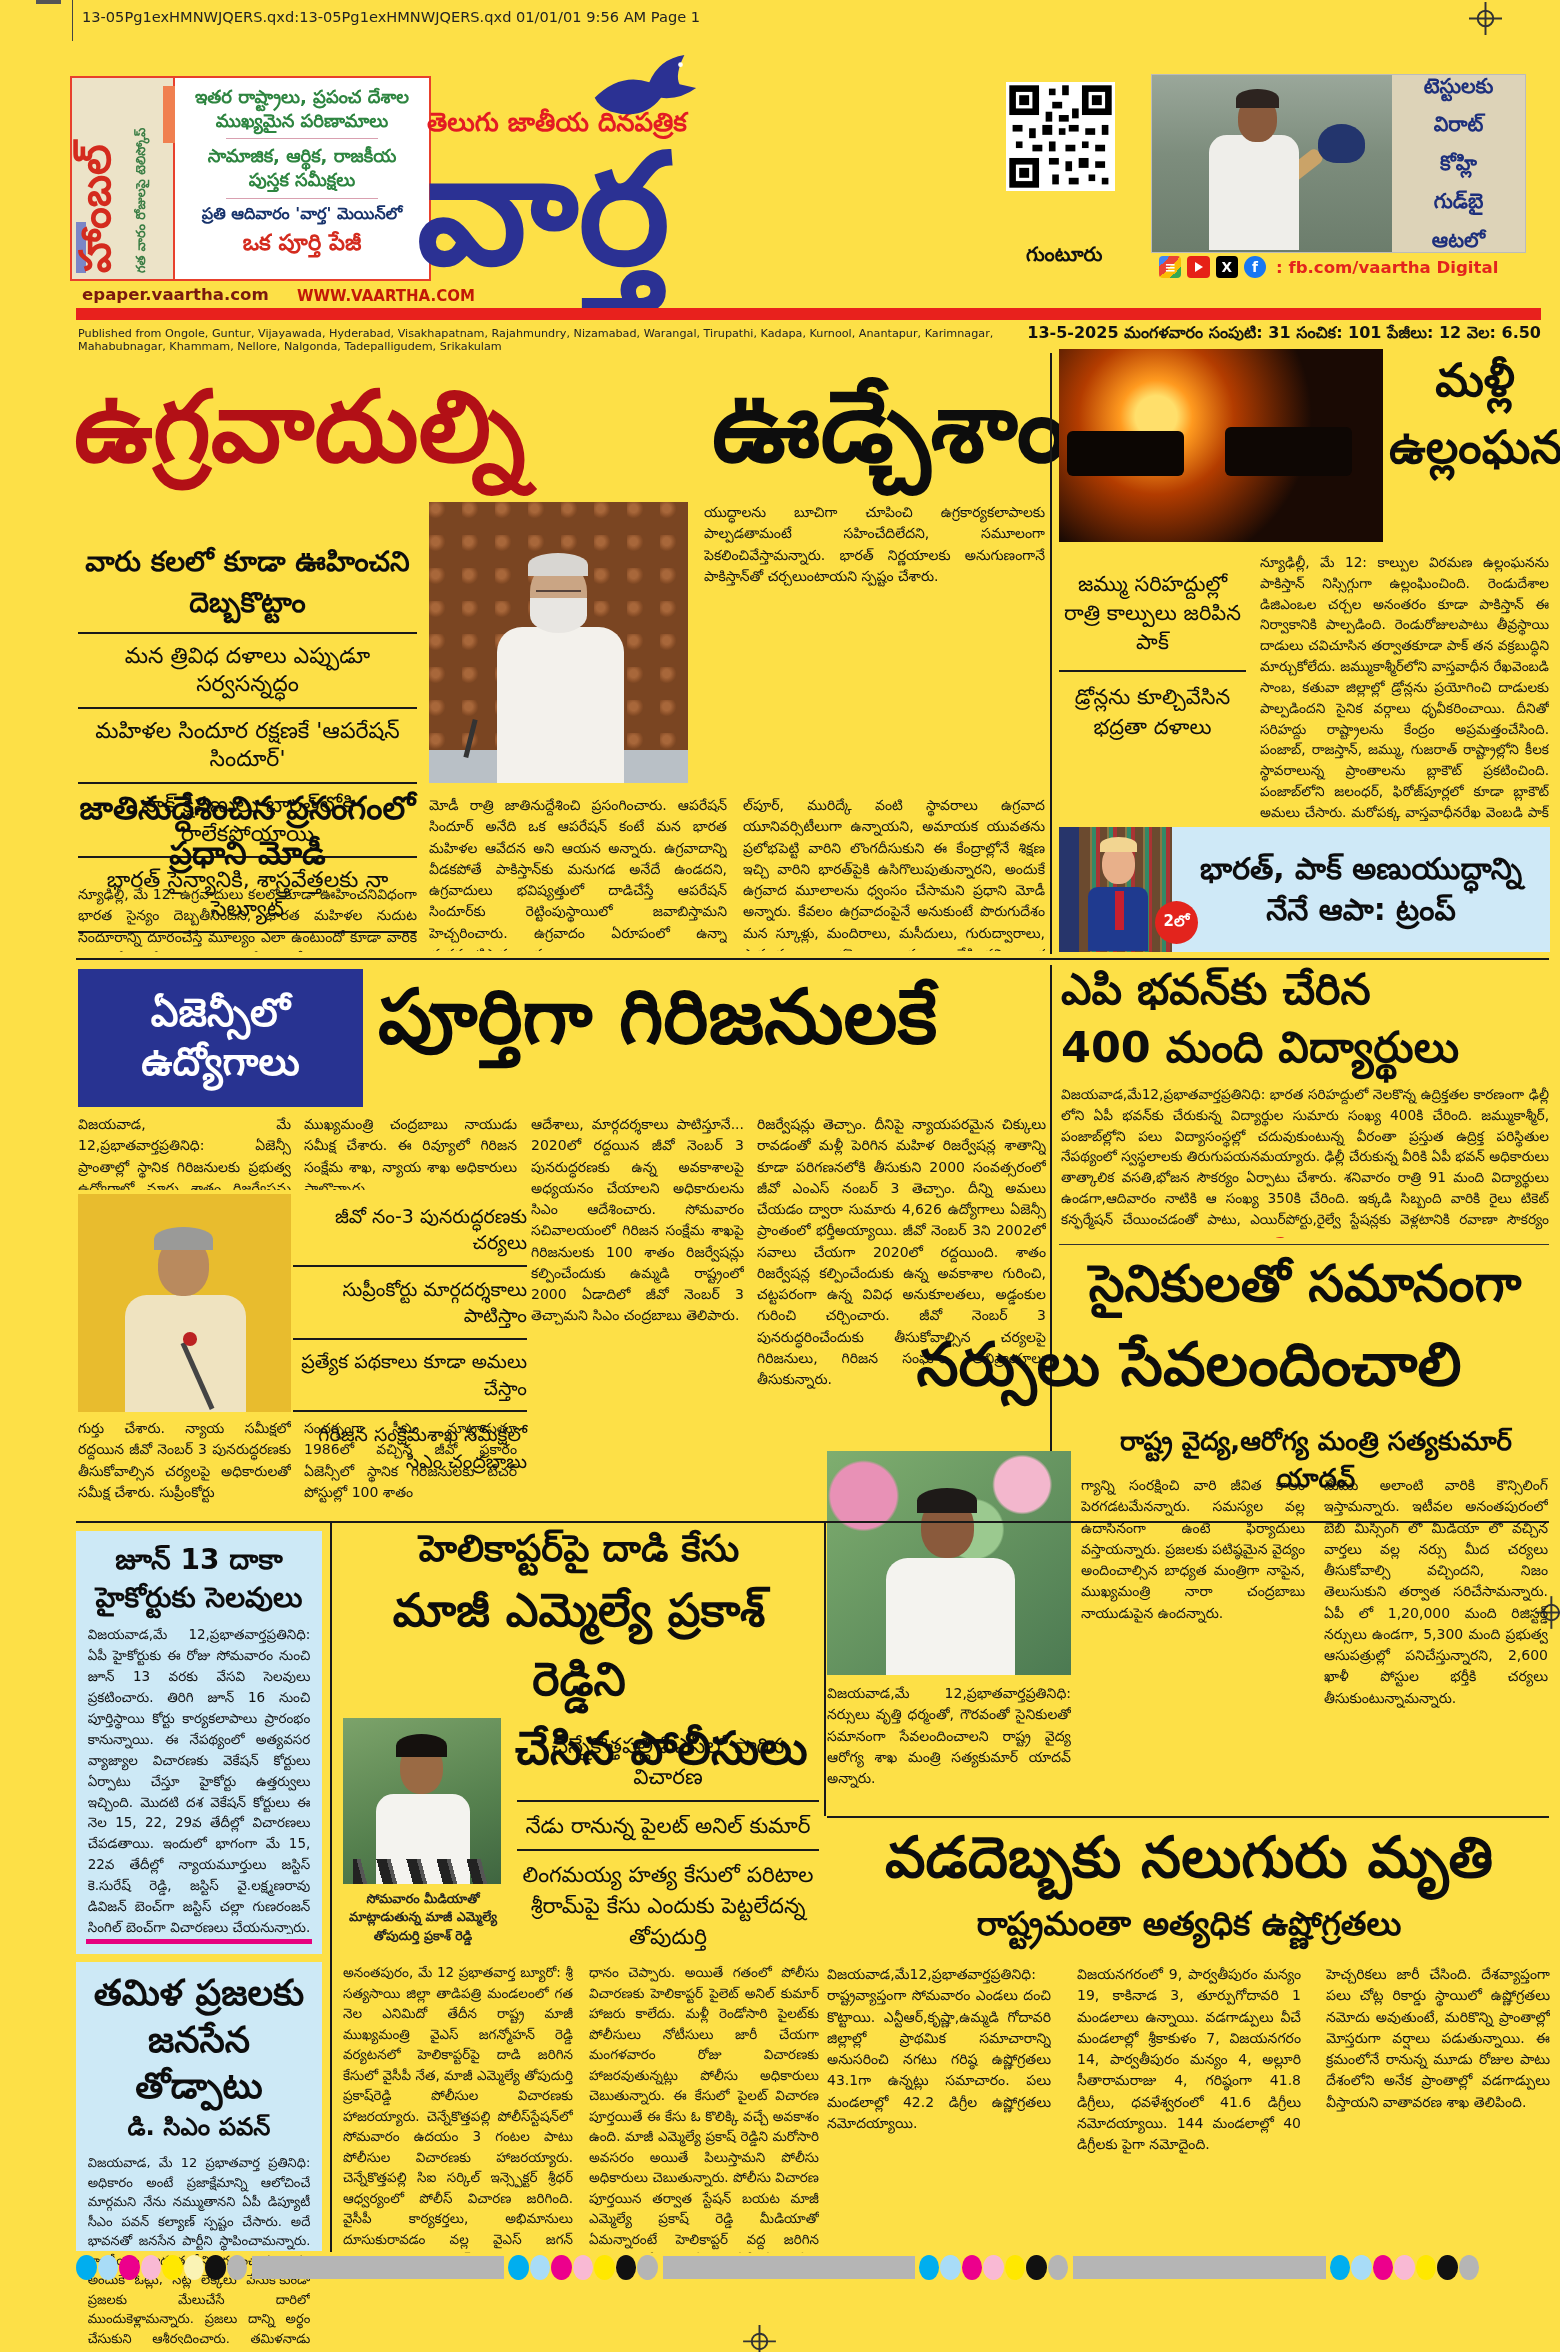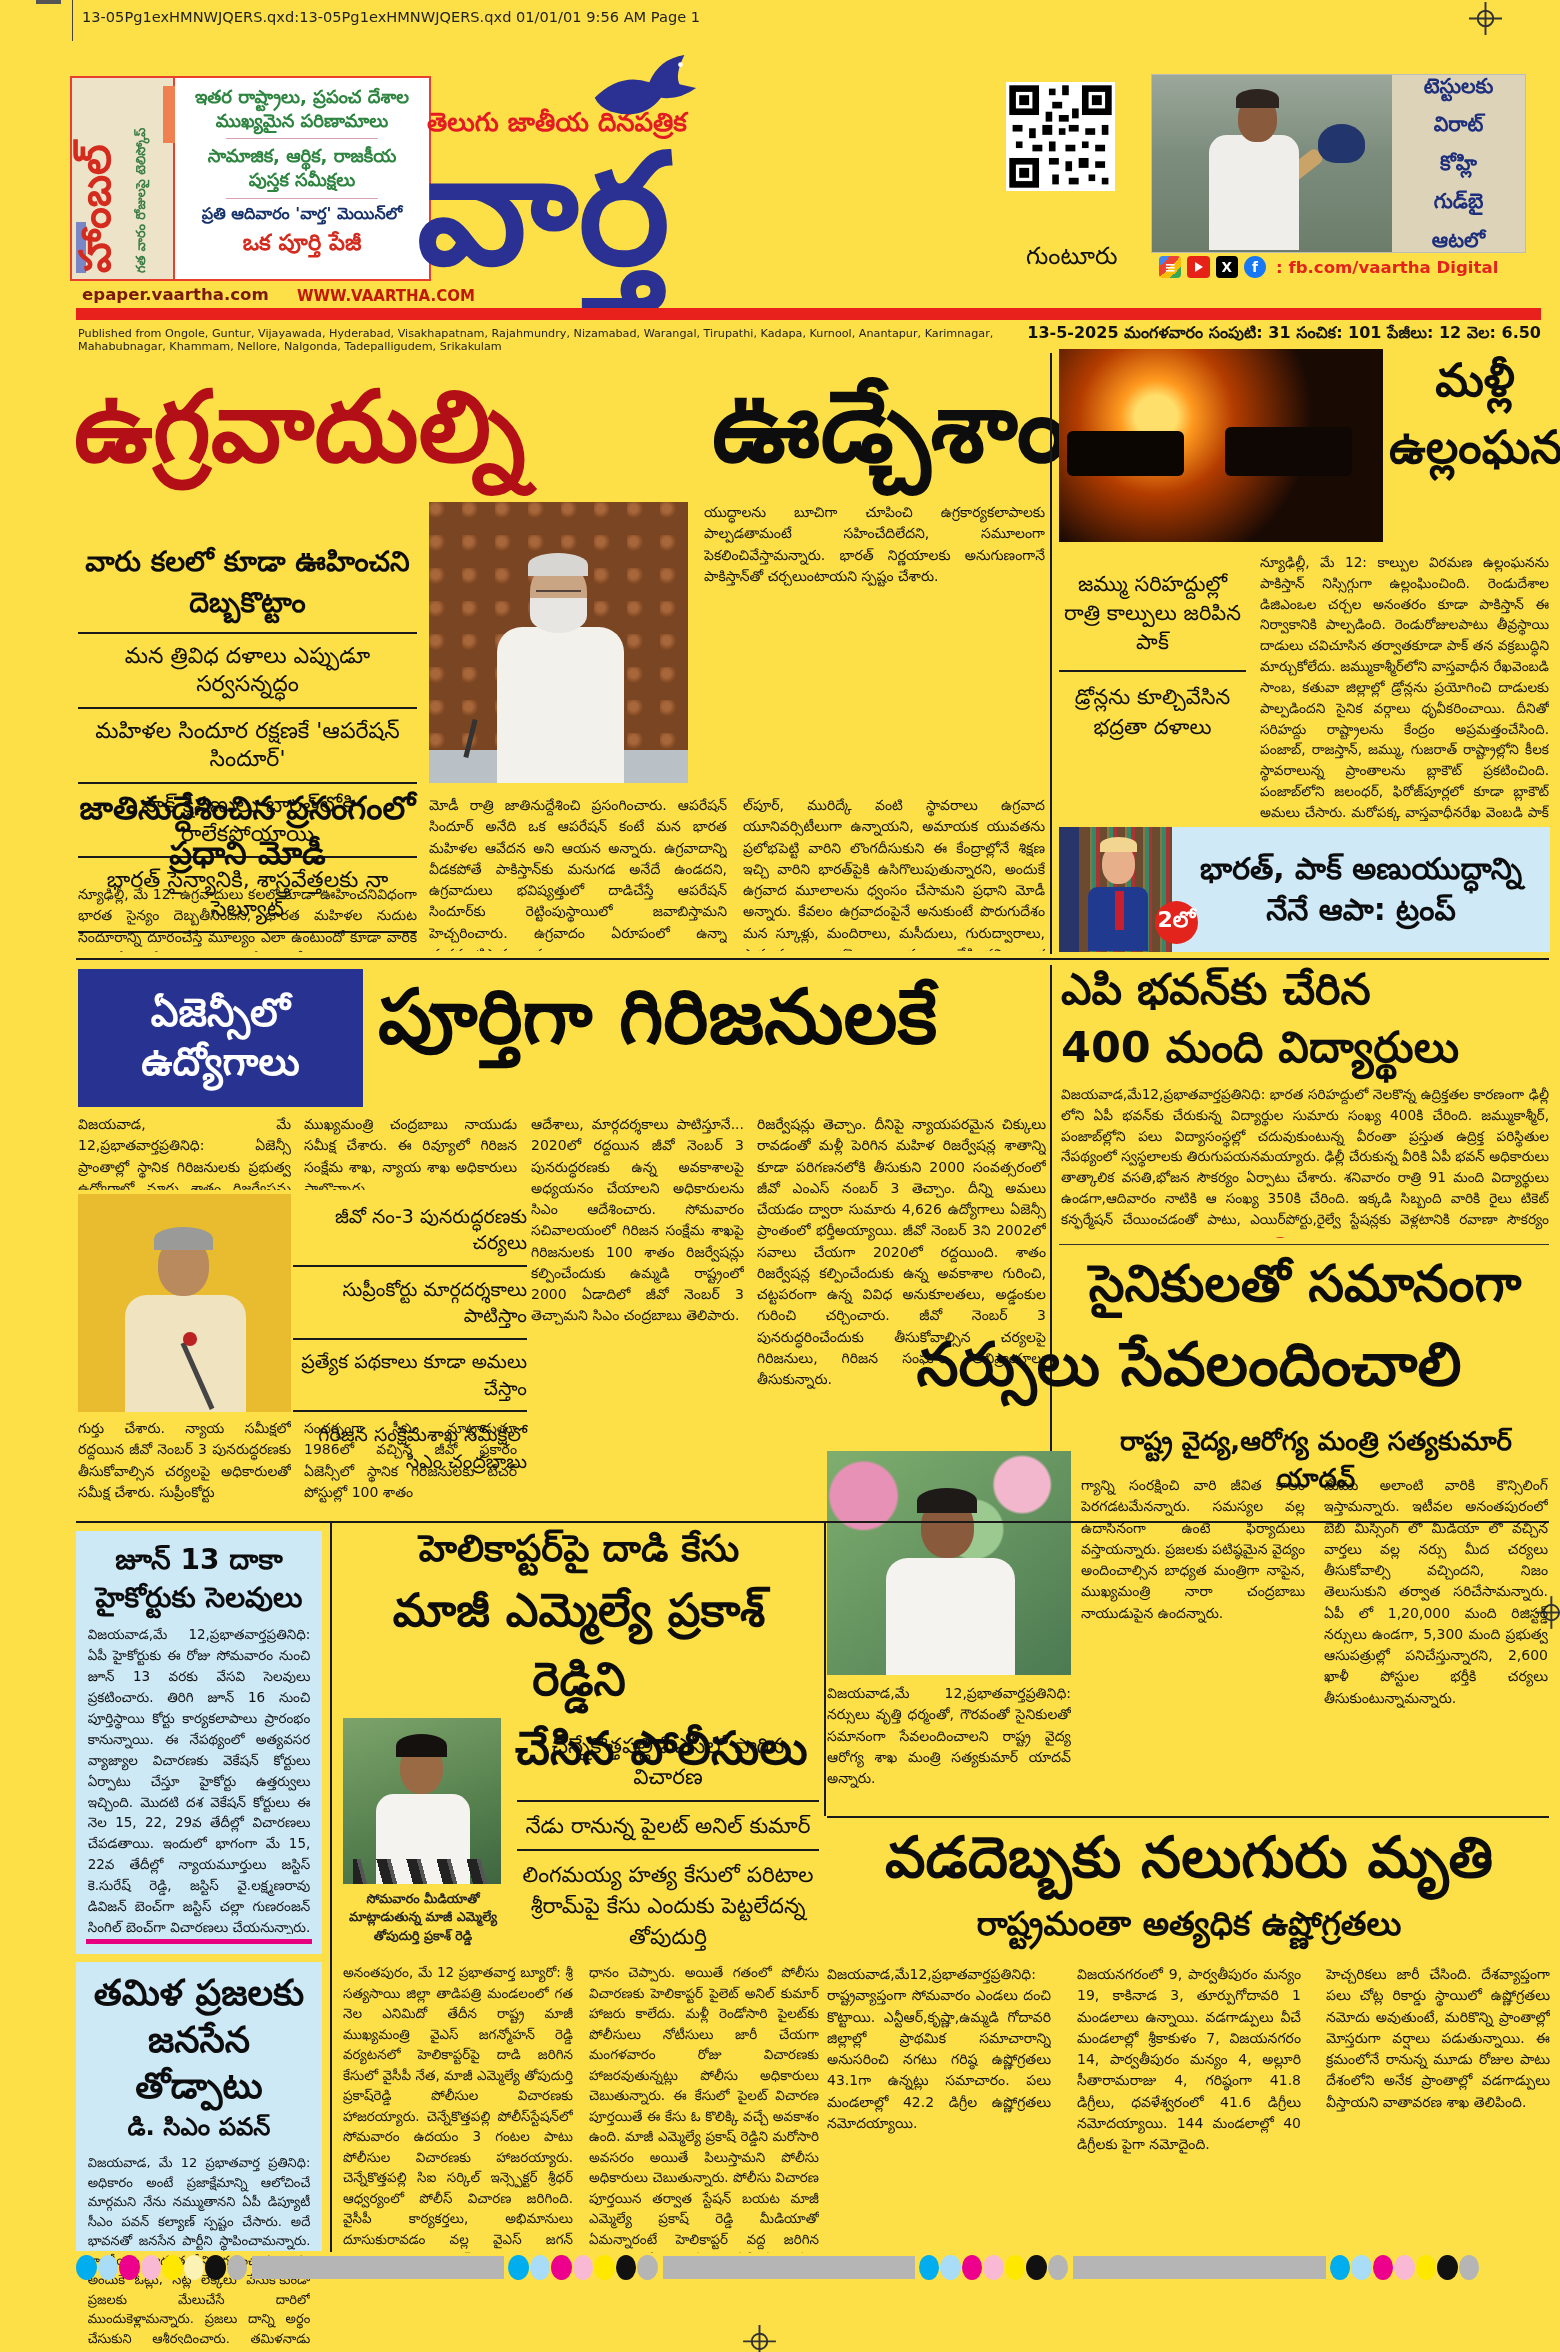--- a/index.html
+++ b/index.html
@@ -32,21 +32,21 @@
   .promo-green{color:#2e8540;font-weight:bold;font-size:18px;line-height:1.35;}
   .promo-div{width:62%;height:1px;background:#d9a0b0;margin:4.9px auto;}
   .promo-navy{color:#17326b;font-weight:bold;font-size:16px;margin-top:2px;}
   .promo-red{color:#d42b1e;font-weight:bold;font-size:22.4px;margin-top:2.9px;}
   #epaper{left:82px;top:285px;font-size:16.6px;font-weight:bold;color:#7a180e;}
   #website{left:297px;top:287px;font-size:15px;font-weight:bold;color:#c21807;}
   #tagline{left:427px;top:107px;font-size:26px;font-weight:bold;color:#e31b23;}
   #logo-text{left:417px;top:125px;font-size:154px;line-height:1.1;font-weight:bold;color:#2b3193;}
   #dove{left:583px;top:51px;}
   #qr{left:1006px;top:82px;}
-  #edition{left:1026px;top:242px;font-size:24px;font-weight:normal;color:#111;}
+  #edition{left:1026px;top:242px;font-size:20px;font-weight:bold;color:#111;}
   #kohli-box{left:1151px;top:74px;width:373px;height:177px;display:flex;border:1px solid #bbb;}
   #kohli-photo{flex:1;position:relative;background:linear-gradient(180deg,#9aa79a 0%,#7d8d7d 45%,#6c7d6c 100%);}
   .k-shirt{position:absolute;left:57px;top:60px;width:90px;height:115px;background:#efeeea;border-radius:17.6px 17.6px 0 0;}
   .k-head{position:absolute;left:86px;top:21.5px;width:39px;height:45px;background:#8a5a3c;border-radius:45%;}
   .k-hair{position:absolute;left:84px;top:13.7px;width:43px;height:19.5px;background:#2d2420;border-radius:50% 50% 0 0;}
   .k-bat{position:absolute;left:117px;top:57px;width:15.6px;height:109px;background:#caa368;transform:rotate(52deg);border-radius:5.9px;}
   .k-helmet{position:absolute;left:166px;top:49px;width:47px;height:39px;background:#23356d;border-radius:50% 50% 40% 40%;}
   #kohli-panel{width:133px;background:#ddd3b8;display:flex;flex-direction:column;justify-content:center;gap:15px;text-align:center;}
   .kohli-line{color:#1d2f7c;font-weight:bold;font-size:20.5px;line-height:1.15;}
   #social-row{left:1159px;top:256px;display:flex;align-items:center;gap:5.9px;}
@@ -101,21 +101,21 @@
   
   #trump-photo{left:1059px;top:827px;width:113px;height:125px;background:linear-gradient(90deg,#27356b 0 18%,#6b4a2f 18% 100%);}
   .t-books{position:absolute;left:23.4px;top:0;width:90px;height:125px;background:repeating-linear-gradient(90deg,#6b4a2f 0 7.8px,#874 7.8px 9.8px,#386 9.8px 13.7px,#a33 13.7px 17.6px);}
   .t-suit{position:absolute;left:29px;top:60px;width:60px;height:64px;background:#1f3a8f;border-radius:9.8px 9.8px 0 0;}
   .t-head{position:absolute;left:43px;top:17.6px;width:33px;height:39px;background:#e8b08a;border-radius:46%;}
   .t-hair{position:absolute;left:41px;top:9.8px;width:37px;height:15.6px;background:#f2d591;border-radius:50% 50% 0 0;}
   .t-tie{position:absolute;left:56px;top:64px;width:8.8px;height:39px;background:#c81f2e;}
   #trump-box{left:1172px;top:827px;width:378px;height:125px;background:#cfe9f7;display:flex;flex-direction:column;justify-content:center;text-align:center;gap:5.9px;position:absolute;}
   .trump-line{font-size:30px;font-weight:bold;color:#0d0d0d;line-height:1.2;}
   #trump-badge{position:absolute;left:1155px;top:901px;width:43px;height:43px;background:#e3241d;border-radius:50%;
-     color:#fff;font-weight:bold;font-size:22px;display:flex;align-items:center;justify-content:center;}
+     color:#fff;font-weight:bold;font-size:15px;display:flex;align-items:center;justify-content:center;}
 
   
   #sec2-rule{left:76px;top:958px;width:1473px;}
   #agency-label{left:78px;top:969px;width:285px;height:138px;background:#283391;color:#fff;display:flex;flex-direction:column;
      justify-content:center;text-align:center;gap:3.9px;position:absolute;}
   .agency-label-line{font-size:39px;font-weight:bold;line-height:1.15;}
   #agency-head{left:378px;top:956px;width:673px;font-size:76px;font-weight:bold;color:#0a0a0a;line-height:1.6;white-space:nowrap;}
   .ag-col{position:absolute;width:213px;}
   #cbn-photo{left:78px;top:1194px;width:213px;height:218px;background:linear-gradient(180deg,#e8bc2e 0 100%);}
   .c-body{position:absolute;left:47px;top:101px;width:121px;height:117px;background:#efe3c0;border-radius:21.5px 21.5px 0 0;}

